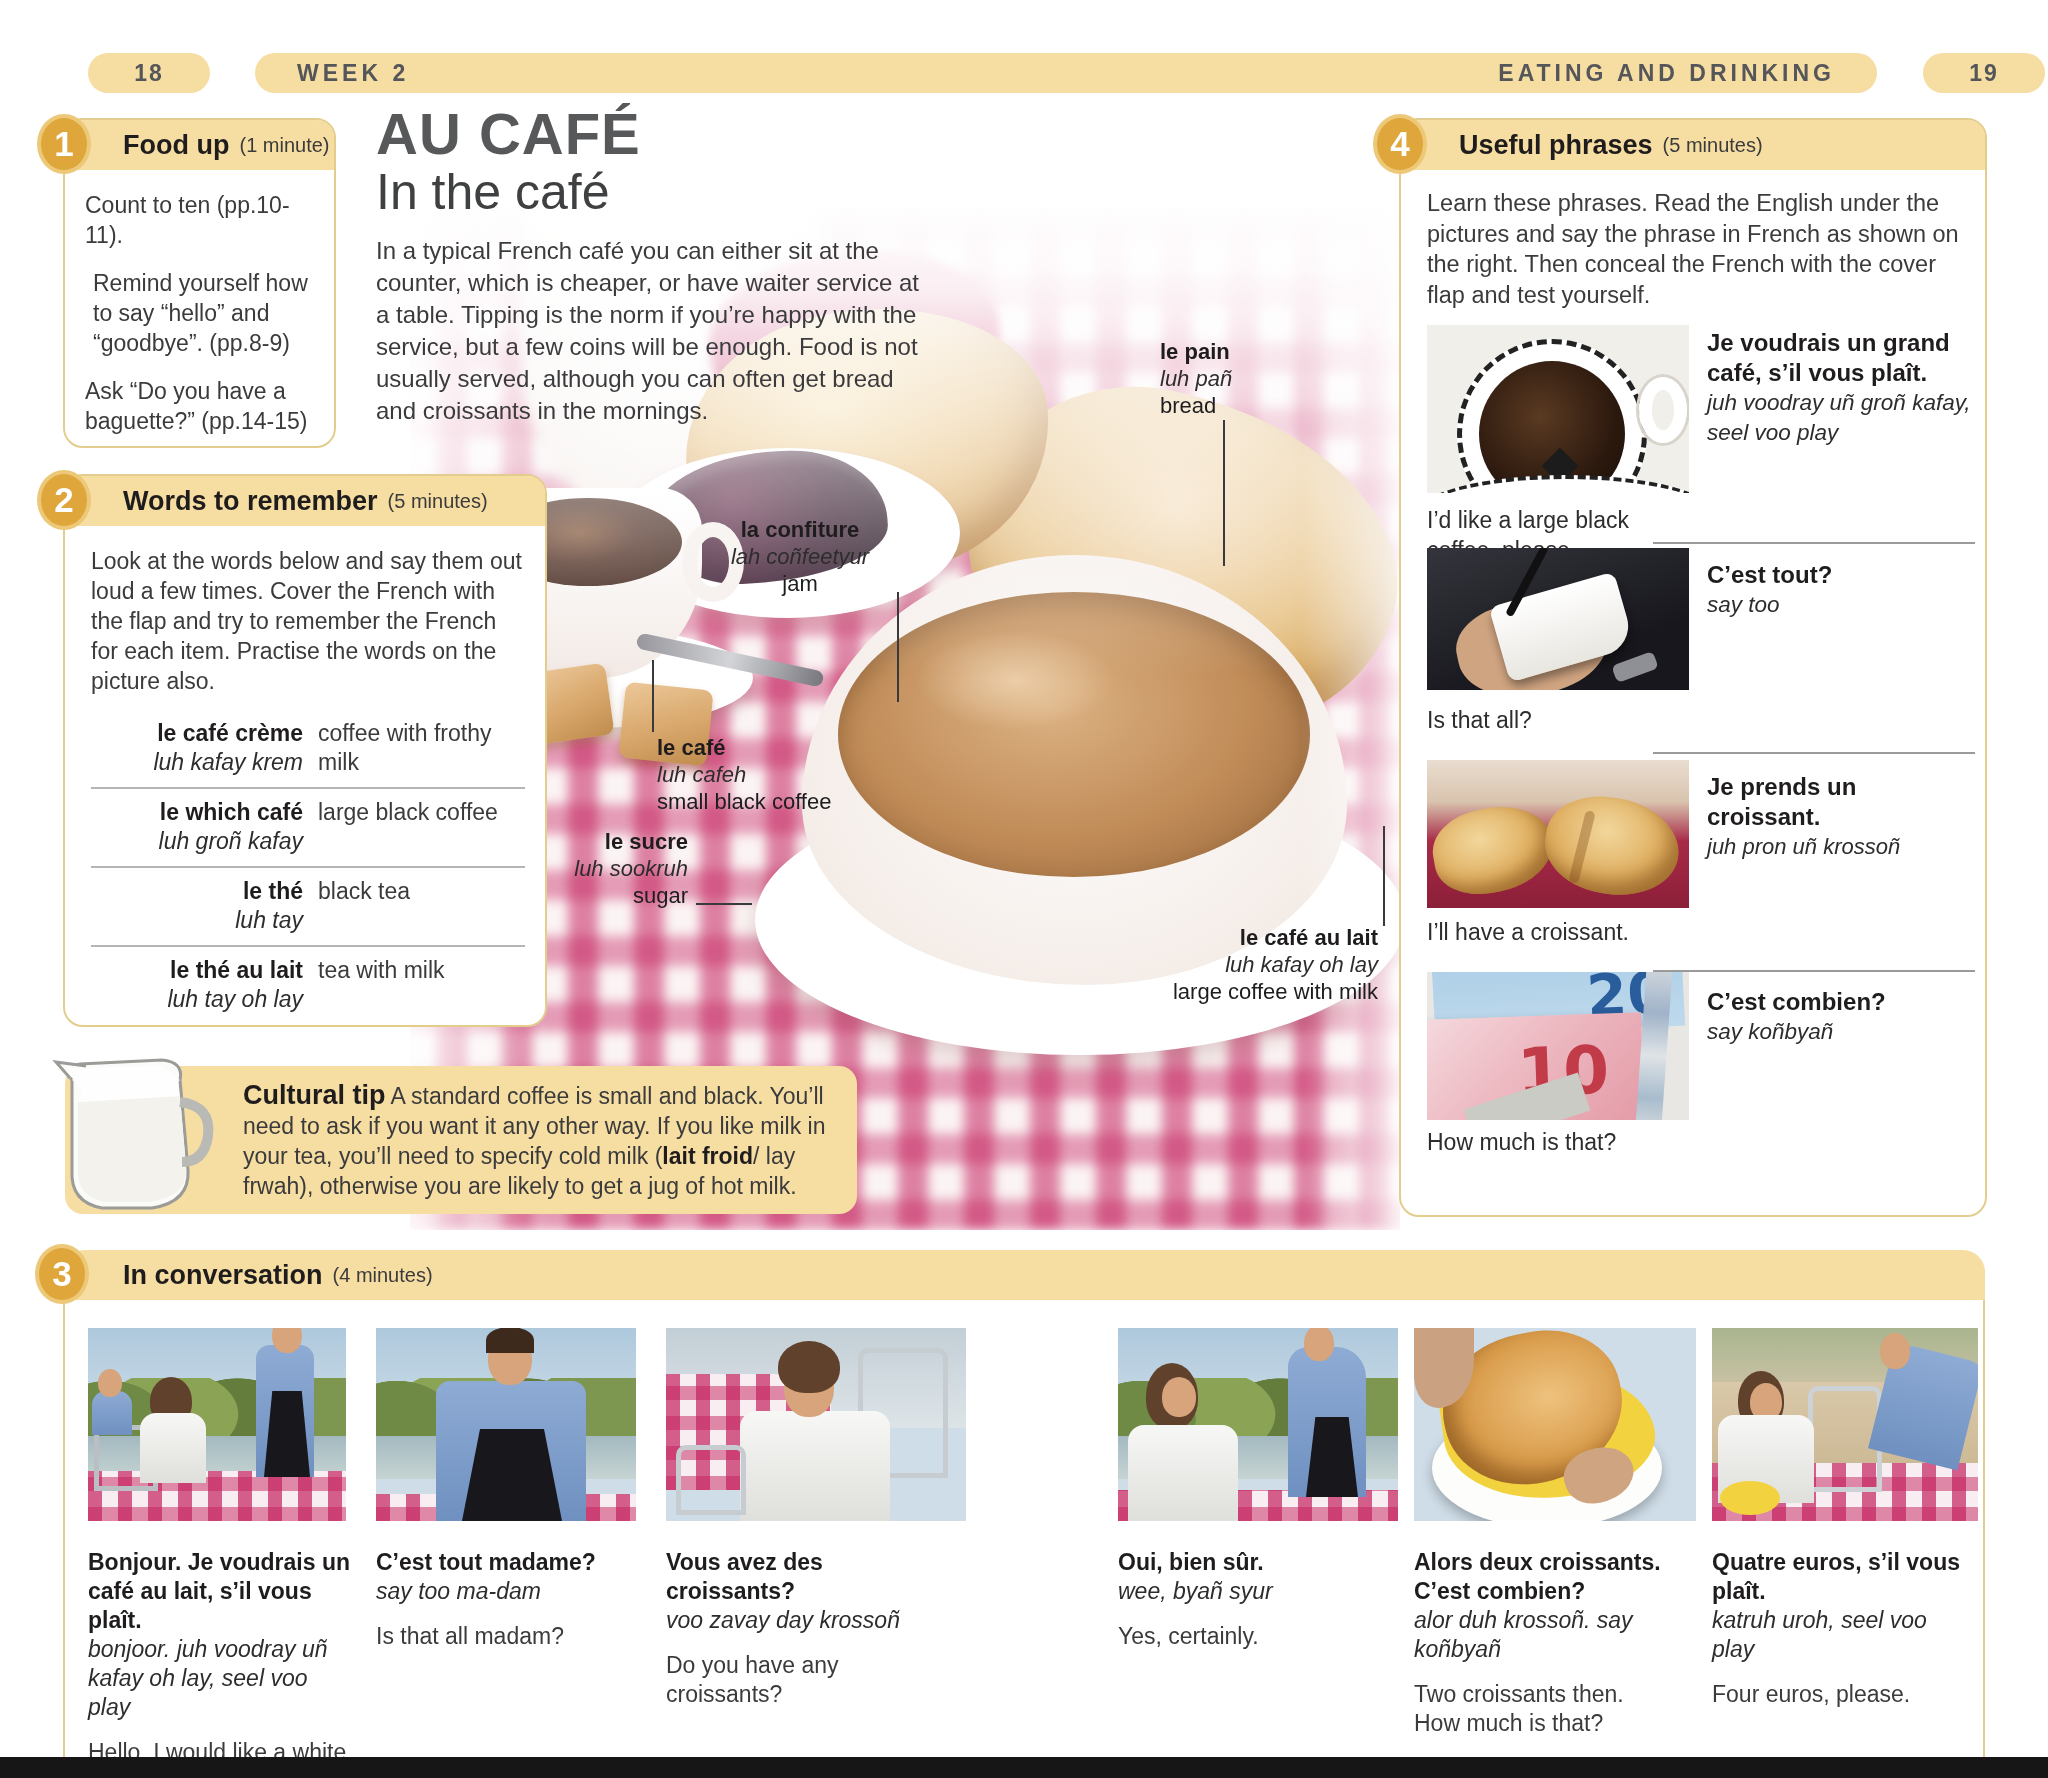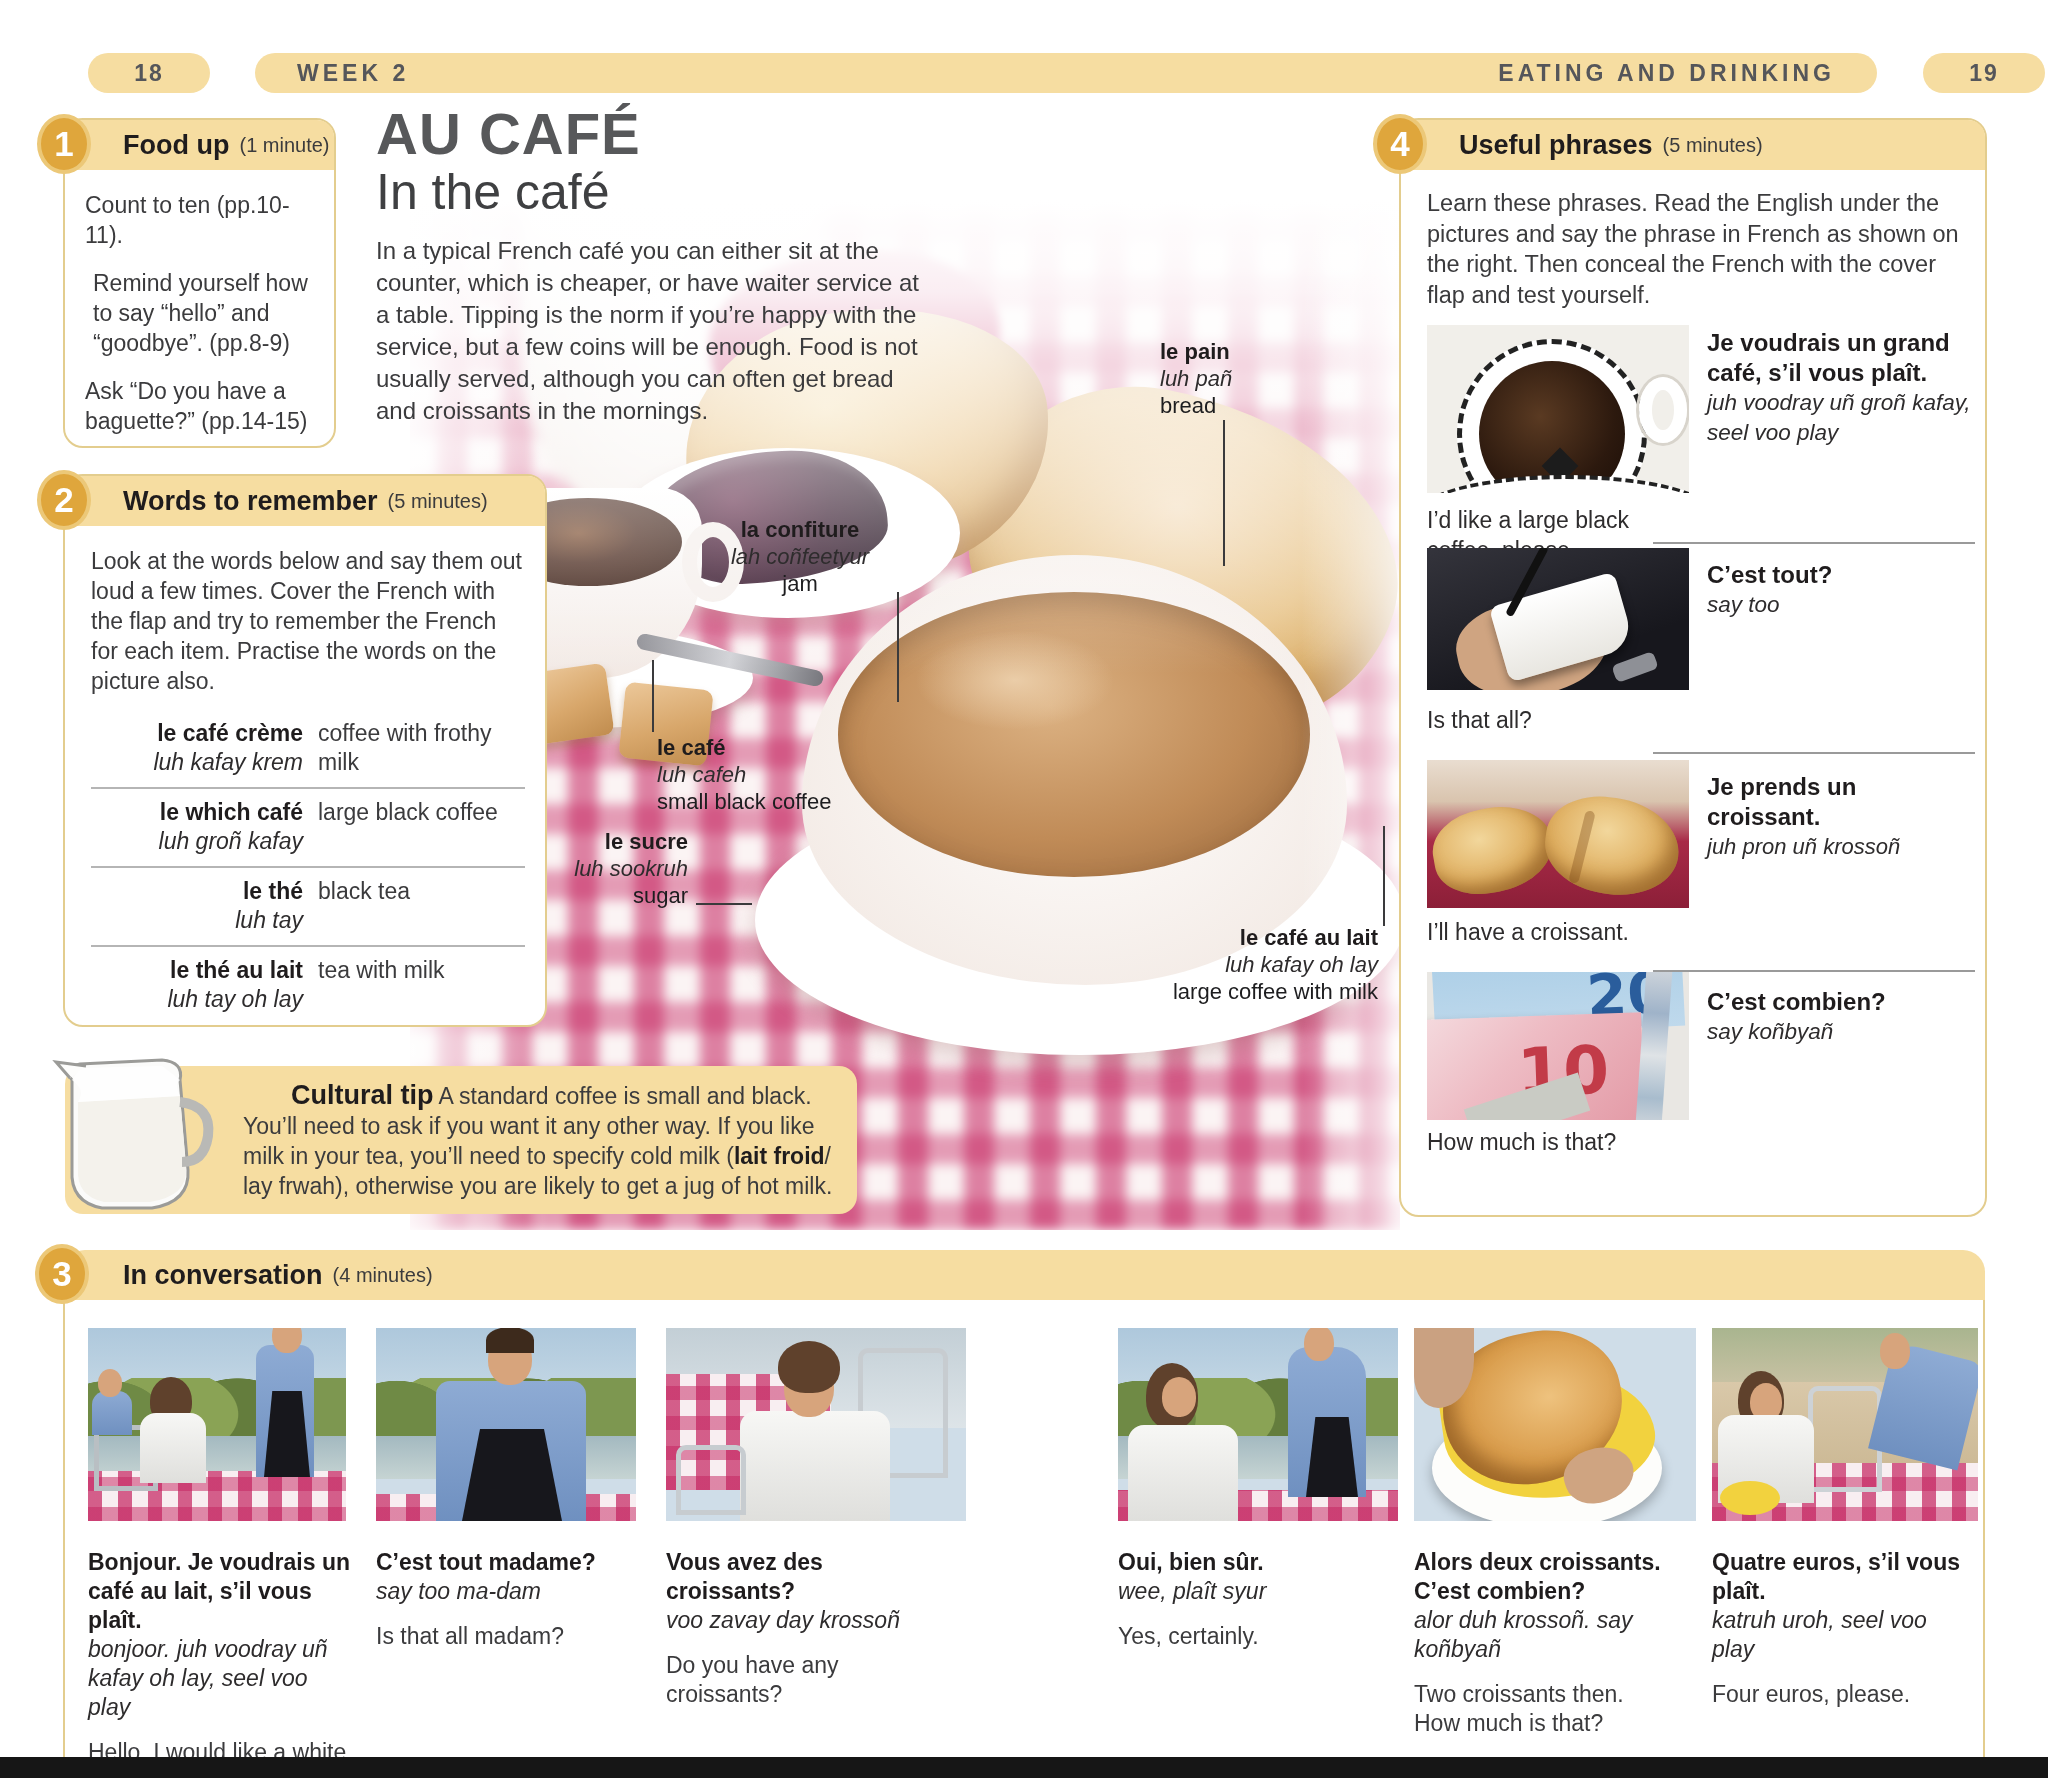--- a/index.html
+++ b/index.html
@@ -223,21 +223,21 @@
         <span class="fr-b" style="display:block;">le thé au lait</span>
         <span class="pron-i" style="display:block;">luh tay oh lay</span>
       </div>
       <div class="vocab-en">tea with milk</div>
     </div>
   </div>
 </div>
 
 <div class="abs" style="left:65px;top:1066px;width:792px;height:148px;background:#f6dda1;border-radius:18px;z-index:6;">
   <div class="body-txt" style="padding:14px 24px 0 178px;line-height:30px;">
-    <span style="font-size:27px;font-weight:bold;color:#1f1c1d;margin-left:48px;">Cultural tip</span><span> A standard coffee is small and black. You’ll need to ask if you want it any other way. If you like milk in your tea, you’ll need to specify cold milk (</span><span class="fr-b">lait froid</span><span>/ lay frwah), otherwise you are likely to get a jug of hot milk.</span>
+    <span style="font-size:27px;font-weight:bold;color:#1f1c1d;">Cultural tip</span><span> A standard coffee is small and black. You’ll need to ask if you want it any other way. If you like milk in your tea, you’ll need to specify cold milk (</span><span class="fr-b">lait froid</span><span>/ lay frwah), otherwise you are likely to get a jug of hot milk.</span>
   </div>
 </div>
 
 <svg class="abs" style="left:42px;top:1050px;z-index:7;" width="180" height="172" viewBox="0 0 180 172">
   <path d="M30 30 Q20 18 38 14 L120 10 Q142 12 138 30 L146 120 Q148 152 110 158 L60 158 Q28 152 30 120 Z" fill="#fbfbfa" stroke="#9b9b98" stroke-width="3"></path>
   <path d="M36 52 L138 46 L144 118 Q146 146 108 152 L62 152 Q34 146 36 118 Z" fill="#f4f2ec"></path>
   <path d="M30 30 Q44 40 36 52 L138 46 Q132 34 138 30 L120 16 L38 18 Z" fill="#ffffff" opacity="0.8"></path>
   <path d="M138 52 Q170 56 166 86 Q162 112 140 112" fill="none" stroke="#b9b9b6" stroke-width="10"></path>
   <path d="M28 28 L14 12 L44 16" fill="#fdfdfc" stroke="#9b9b98" stroke-width="3"></path>
 </svg>
@@ -393,21 +393,21 @@
     <span class="pron-i">say too ma-dam</span>
     <span class="en-l">Is that all madam?</span>
   </div>
   <div class="conv-cap" style="left:601px;width:280px;">
     <span class="fr-b">Vous avez des croissants?</span>
     <span class="pron-i">voo zavay day krossoñ</span>
     <span class="en-l">Do you have any croissants?</span>
   </div>
   <div class="conv-cap" style="left:1053px;width:260px;">
     <span class="fr-b">Oui, bien sûr.</span>
-    <span class="pron-i">wee, plaît syur</span>
+    <span class="pron-i">wee, byañ syur</span>
     <span class="en-l">Yes, certainly.</span>
   </div>
   <div class="conv-cap" style="left:1349px;width:252px;">
     <span class="fr-b">Alors deux croissants. C’est combien?</span>
     <span class="pron-i">alor duh krossoñ. say koñbyañ</span>
     <span class="en-l">Two croissants then. How much is that?</span>
   </div>
   <div class="conv-cap" style="left:1647px;width:250px;">
     <span class="fr-b">Quatre euros, s’il vous plaît.</span>
     <span class="pron-i">katruh uroh, seel voo play</span>

